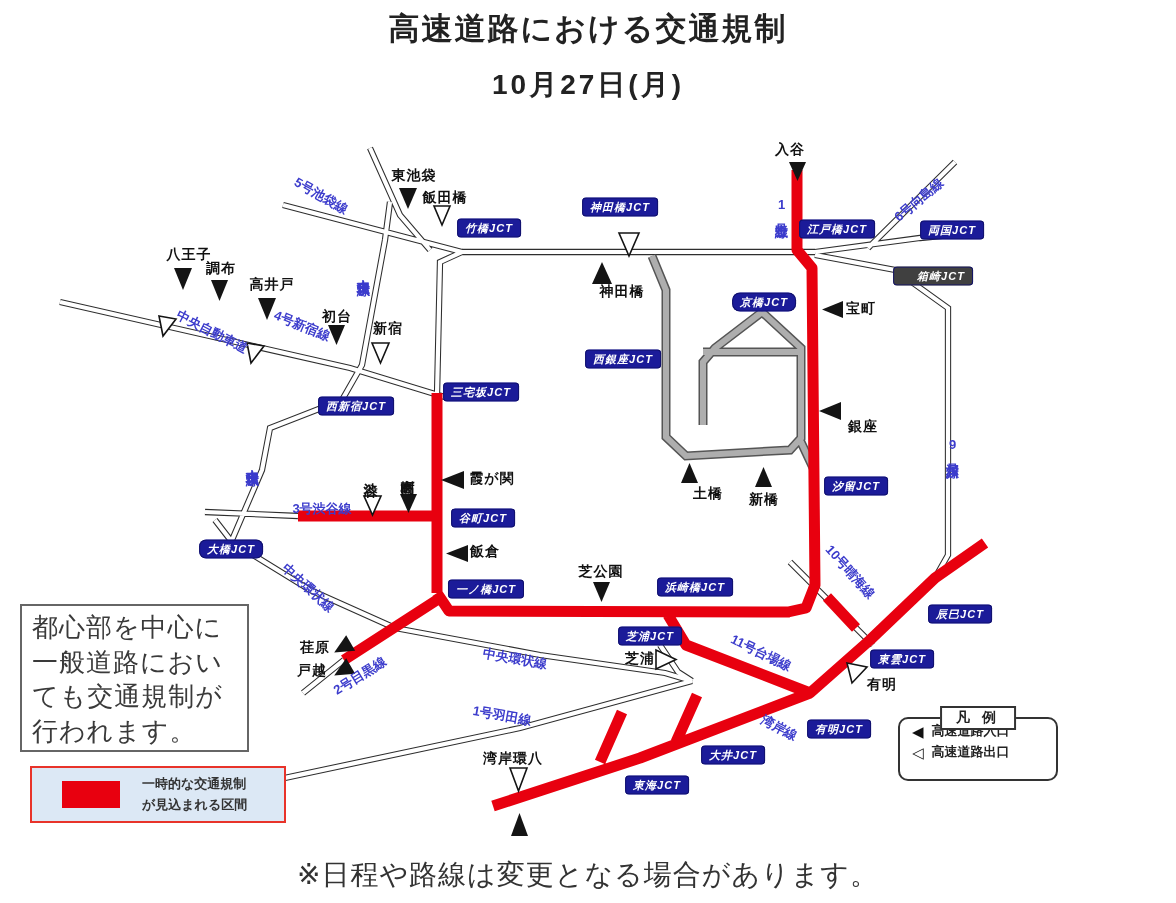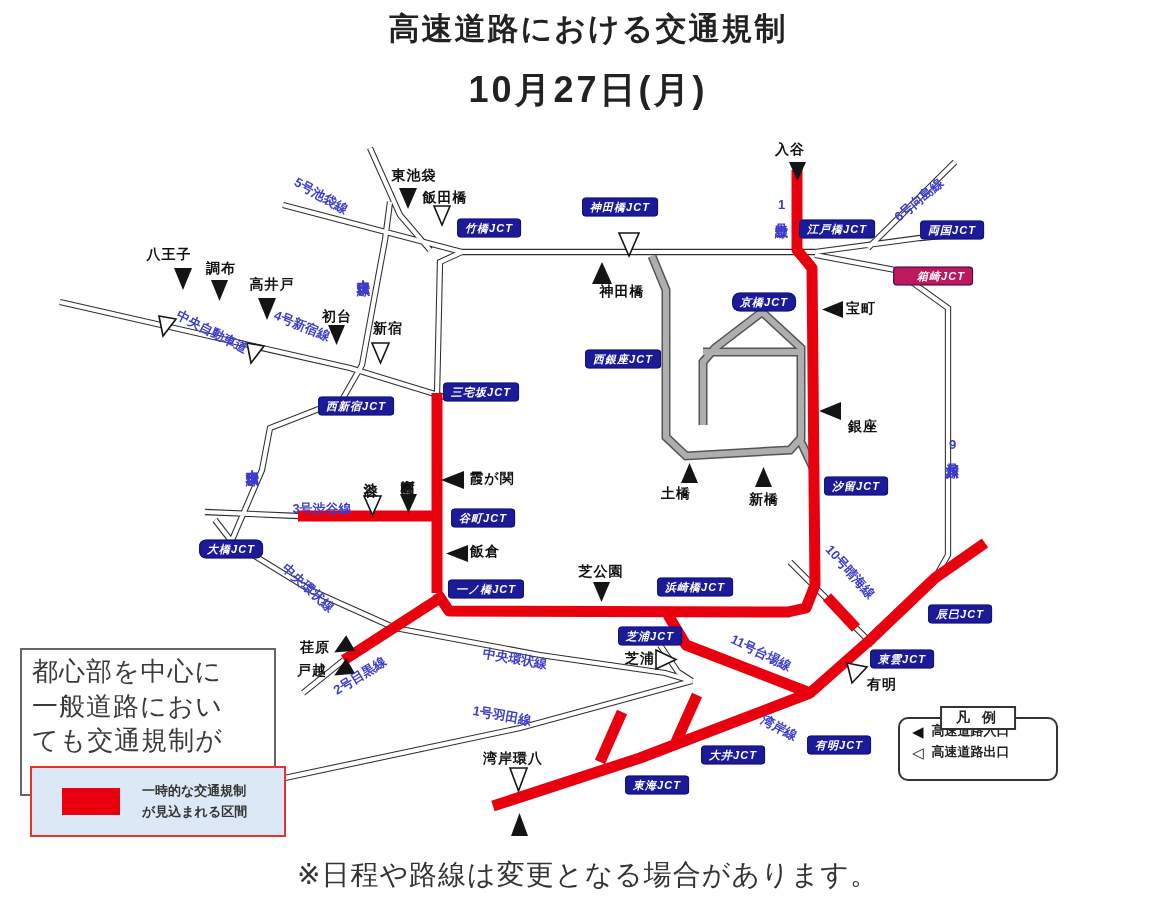--- a/index.html
+++ b/index.html
@@ -1,36 +1,36 @@
 <!DOCTYPE html>
 <html><head>
 <meta charset="utf-8">
 <style>
   html,body{margin:0;padding:0;background:#fff;}
   #stage{position:relative;width:1176px;height:903px;background:#fff;overflow:hidden;
          font-family:"Liberation Sans","DejaVu Sans",sans-serif;}
   #map-svg{position:absolute;left:0;top:0;}
   .hdr{position:absolute;left:0;width:100%;text-align:center;color:#222;font-weight:bold;white-space:nowrap;}
   #page-title{top:8px;font-size:31px;letter-spacing:2px;}
-  #page-date{top:66px;font-size:36px;letter-spacing:3px;}
+  #page-date{top:66px;font-size:28px;letter-spacing:3px;}
   #page-note{position:absolute;left:0;width:100%;top:856px;text-align:center;
              font-size:28px;color:#333;letter-spacing:1px;}
   .jct-box{position:absolute;transform:translate(-50%,-50%);background:#1b1b99;color:#fff;
            font-weight:bold;font-size:11px;line-height:1;padding:4px 8px;border-radius:4px;
            white-space:nowrap;letter-spacing:1px;box-shadow:0 0 0 1px #11116b inset;font-style:italic;}
   .road-label{position:absolute;color:#3c3ccc;font-weight:bold;font-size:13px;
               white-space:nowrap;transform-origin:center;}
   .road-label.vertical{writing-mode:vertical-rl;text-orientation:upright;letter-spacing:1px;}
   .point-label{position:absolute;transform:translate(-50%,-50%);color:#111;font-size:14px;
                font-weight:bold;white-space:nowrap;letter-spacing:1px;}
   .point-label.vertical{writing-mode:vertical-rl;text-orientation:upright;}
-  #info-box{position:absolute;left:20px;top:604px;width:256px;height:148px;border:2px solid #666;
+  #info-box{position:absolute;left:20px;top:604px;width:229px;height:148px;border:2px solid #666;
             background:#fff;padding:4px 10px;box-sizing:border-box;font-size:26px;line-height:1.33;
-            color:#3a3a3a;letter-spacing:1px;margin-top:44px;}
-  #reg-legend{position:absolute;left:30px;top:766px;width:256px;height:71px;background:#dce8f5;
+            color:#3a3a3a;letter-spacing:1px;}
+  #reg-legend{position:absolute;left:30px;top:766px;width:256px;height:57px;background:#dce8f5;
               border:2px solid #e8332a;box-sizing:border-box;display:flex;align-items:center;}
   #reg-swatch{width:58px;height:27px;background:#e8000f;margin-left:30px;flex:0 0 auto;}
   #reg-text{font-size:13px;line-height:1.55;color:#333;margin-left:22px;font-weight:bold;}
   #map-key{position:absolute;left:898px;top:717px;width:160px;height:64px;border:2px solid #333;
            border-radius:10px;background:#fff;box-sizing:border-box;}
   #map-key-title{position:absolute;left:50%;top:-13px;transform:translateX(-50%);background:#fff;
                  border:2px solid #333;padding:1px 14px;font-size:14px;font-weight:bold;color:#222;
                  white-space:nowrap;letter-spacing:4px;}
   .key-row{display:flex;align-items:center;gap:8px;margin:3px 0 0 12px;font-size:13px;
            font-weight:bold;color:#222;}
@@ -123,34 +123,34 @@
   </svg>
 
   <div id="page-title" class="hdr">高速道路における交通規制</div>
   <div id="page-date" class="hdr">10月27日(月)</div>
 
   <div id="map-labels">
       <div class="jct-box" style="background: rgb(27, 27, 153); left: 489px; top: 228px;">竹橋JCT</div>
       <div class="jct-box" style="background: rgb(27, 27, 153); left: 620px; top: 207px;">神田橋JCT</div>
       <div class="jct-box" style="background: rgb(27, 27, 153); left: 837px; top: 229px;">江戸橋JCT</div>
       <div class="jct-box" style="background: rgb(27, 27, 153); left: 952px; top: 230px;">両国JCT</div>
-      <div class="jct-box" style="background: #be185d; left: 933px; top: 276px; padding-left: 24px;">箱崎JCT</div>
+      <div class="jct-box" style="background: #404040; left: 933px; top: 276px; padding-left: 24px;">箱崎JCT</div>
       <div class="jct-box" style="background: rgb(27, 27, 153); left: 764px; top: 302px; border-radius: 8px;">京橋JCT</div>
       <div class="jct-box" style="background: rgb(27, 27, 153); left: 623px; top: 359px;">西銀座JCT</div>
       <div class="jct-box" style="background: rgb(27, 27, 153); left: 481px; top: 392px;">三宅坂JCT</div>
       <div class="jct-box" style="background: rgb(27, 27, 153); left: 356px; top: 406px;">西新宿JCT</div>
       <div class="jct-box" style="background: rgb(27, 27, 153); left: 483px; top: 518px;">谷町JCT</div>
       <div class="jct-box" style="background: rgb(27, 27, 153); left: 856px; top: 486px;">汐留JCT</div>
       <div class="jct-box" style="background: rgb(27, 27, 153); left: 231px; top: 549px; border-radius: 7px;">大橋JCT</div>
       <div class="jct-box" style="background: rgb(27, 27, 153); left: 486px; top: 589px;">一ノ橋JCT</div>
       <div class="jct-box" style="background: rgb(27, 27, 153); left: 695px; top: 587px;">浜崎橋JCT</div>
       <div class="jct-box" style="background: rgb(27, 27, 153); left: 650px; top: 636px;">芝浦JCT</div>
       <div class="jct-box" style="background: rgb(27, 27, 153); left: 960px; top: 614px;">辰巳JCT</div>
       <div class="jct-box" style="background: rgb(27, 27, 153); left: 902px; top: 659px;">東雲JCT</div>
-      <div class="jct-box" style="background: rgb(27, 27, 153); left: 839px; top: 745px;">有明JCT</div>
+      <div class="jct-box" style="background: rgb(27, 27, 153); left: 839px; top: 729px;">有明JCT</div>
       <div class="jct-box" style="background: rgb(27, 27, 153); left: 733px; top: 755px;">大井JCT</div>
       <div class="jct-box" style="background: rgb(27, 27, 153); left: 657px; top: 785px;">東海JCT</div>
       <div class="road-label" style="color: rgb(60, 60, 204); transform: translate(-50%, -50%) rotate(30deg); left: 321px; top: 196px;">5号池袋線</div>
       <div class="road-label vertical" style="color: rgb(60, 60, 204); transform: translate(-50%, -50%) rotate(0deg); left: 363px; top: 272px;">中央環状線</div>
       <div class="road-label" style="color: rgb(60, 60, 204); transform: translate(-50%, -50%) rotate(27deg); left: 212px; top: 332px;">中央自動車道</div>
       <div class="road-label" style="color: rgb(60, 60, 204); transform: translate(-50%, -50%) rotate(22deg); left: 302px; top: 326px;">4号新宿線</div>
       <div class="road-label vertical" style="color: rgb(60, 60, 204); transform: translate(-50%, -50%) rotate(0deg); left: 781px; top: 207px;">1号上野線</div>
       <div class="road-label" style="color: rgb(60, 60, 204); transform: translate(-50%, -50%) rotate(-40deg); left: 919px; top: 200px;">6号向島線</div>
       <div class="road-label vertical" style="color: rgb(60, 60, 204); transform: translate(-50%, -50%) rotate(0deg); left: 952px; top: 447px;">9号深川線</div>
       <div class="road-label" style="color: rgb(60, 60, 204); transform: translate(-50%, -50%) rotate(0deg); left: 322px; top: 509px;">3号渋谷線</div>
@@ -158,46 +158,47 @@
       <div class="road-label" style="color: rgb(60, 60, 204); transform: translate(-50%, -50%) rotate(42deg); left: 308px; top: 588px;">中央環状線</div>
       <div class="road-label" style="color: rgb(60, 60, 204); transform: translate(-50%, -50%) rotate(-32deg); left: 360px; top: 676px;">2号目黒線</div>
       <div class="road-label" style="color: rgb(60, 60, 204); transform: translate(-50%, -50%) rotate(10deg); left: 515px; top: 659px;">中央環状線</div>
       <div class="road-label" style="color: rgb(60, 60, 204); transform: translate(-50%, -50%) rotate(10deg); left: 502px; top: 716px;">1号羽田線</div>
       <div class="road-label" style="color: rgb(60, 60, 204); transform: translate(-50%, -50%) rotate(26deg); left: 761px; top: 653px;">11号台場線</div>
       <div class="road-label" style="color: rgb(60, 60, 204); transform: translate(-50%, -50%) rotate(28deg); left: 779px; top: 728px;">湾岸線</div>
       <div class="road-label" style="color: rgb(60, 60, 204); transform: translate(-50%, -50%) rotate(48deg); left: 850px; top: 572px;">10号晴海線</div>
       <div class="point-label" style="left: 790px; top: 150px;">入谷</div>
       <div class="point-label" style="left: 414px; top: 176px;">東池袋</div>
       <div class="point-label" style="left: 445px; top: 198px;">飯田橋</div>
-      <div class="point-label" style="left: 169px; top: 255px;">八王子</div>
+      <div class="point-label" style="left: 189px; top: 255px;">八王子</div>
       <div class="point-label" style="left: 221px; top: 269px;">調布</div>
       <div class="point-label" style="left: 272px; top: 285px;">高井戸</div>
       <div class="point-label" style="left: 337px; top: 317px;">初台</div>
       <div class="point-label" style="left: 388px; top: 329px;">新宿</div>
       <div class="point-label" style="left: 622px; top: 292px;">神田橋</div>
       <div class="point-label" style="left: 861px; top: 309px;">宝町</div>
       <div class="point-label" style="left: 863px; top: 427px;">銀座</div>
       <div class="point-label vertical" style="left: 371px; top: 473px;">渋谷</div>
       <div class="point-label vertical" style="left: 408px; top: 470px;">高樹町</div>
       <div class="point-label" style="left: 492px; top: 479px;">霞が関</div>
       <div class="point-label" style="left: 485px; top: 552px;">飯倉</div>
-      <div class="point-label" style="left: 676px; top: 494px;">土橋</div>
+      <div class="point-label" style="left: 708px; top: 494px;">土橋</div>
       <div class="point-label" style="left: 764px; top: 500px;">新橋</div>
       <div class="point-label" style="left: 601px; top: 572px;">芝公園</div>
       <div class="point-label" style="left: 640px; top: 659px;">芝浦</div>
       <div class="point-label" style="left: 315px; top: 648px;">荏原</div>
       <div class="point-label" style="left: 312px; top: 671px;">戸越</div>
       <div class="point-label" style="left: 513px; top: 759px;">湾岸環八</div>
       <div class="point-label" style="left: 882px; top: 685px;">有明</div>
     </div>
 
   <div id="info-box">
     <span>都心部を中心に</span><br>
     <span>一般道路におい</span><br>
     <span>ても交通規制が</span><br>
+    <span>行われます。</span>
   </div>
 
   <div id="reg-legend" style="background: rgb(220, 232, 245);">
     <div id="reg-swatch" style="background: rgb(232, 0, 15);"></div>
     <div id="reg-text">
       <span>一時的な交通規制</span><br>
       <span>が見込まれる区間</span>
     </div>
   </div>
 

